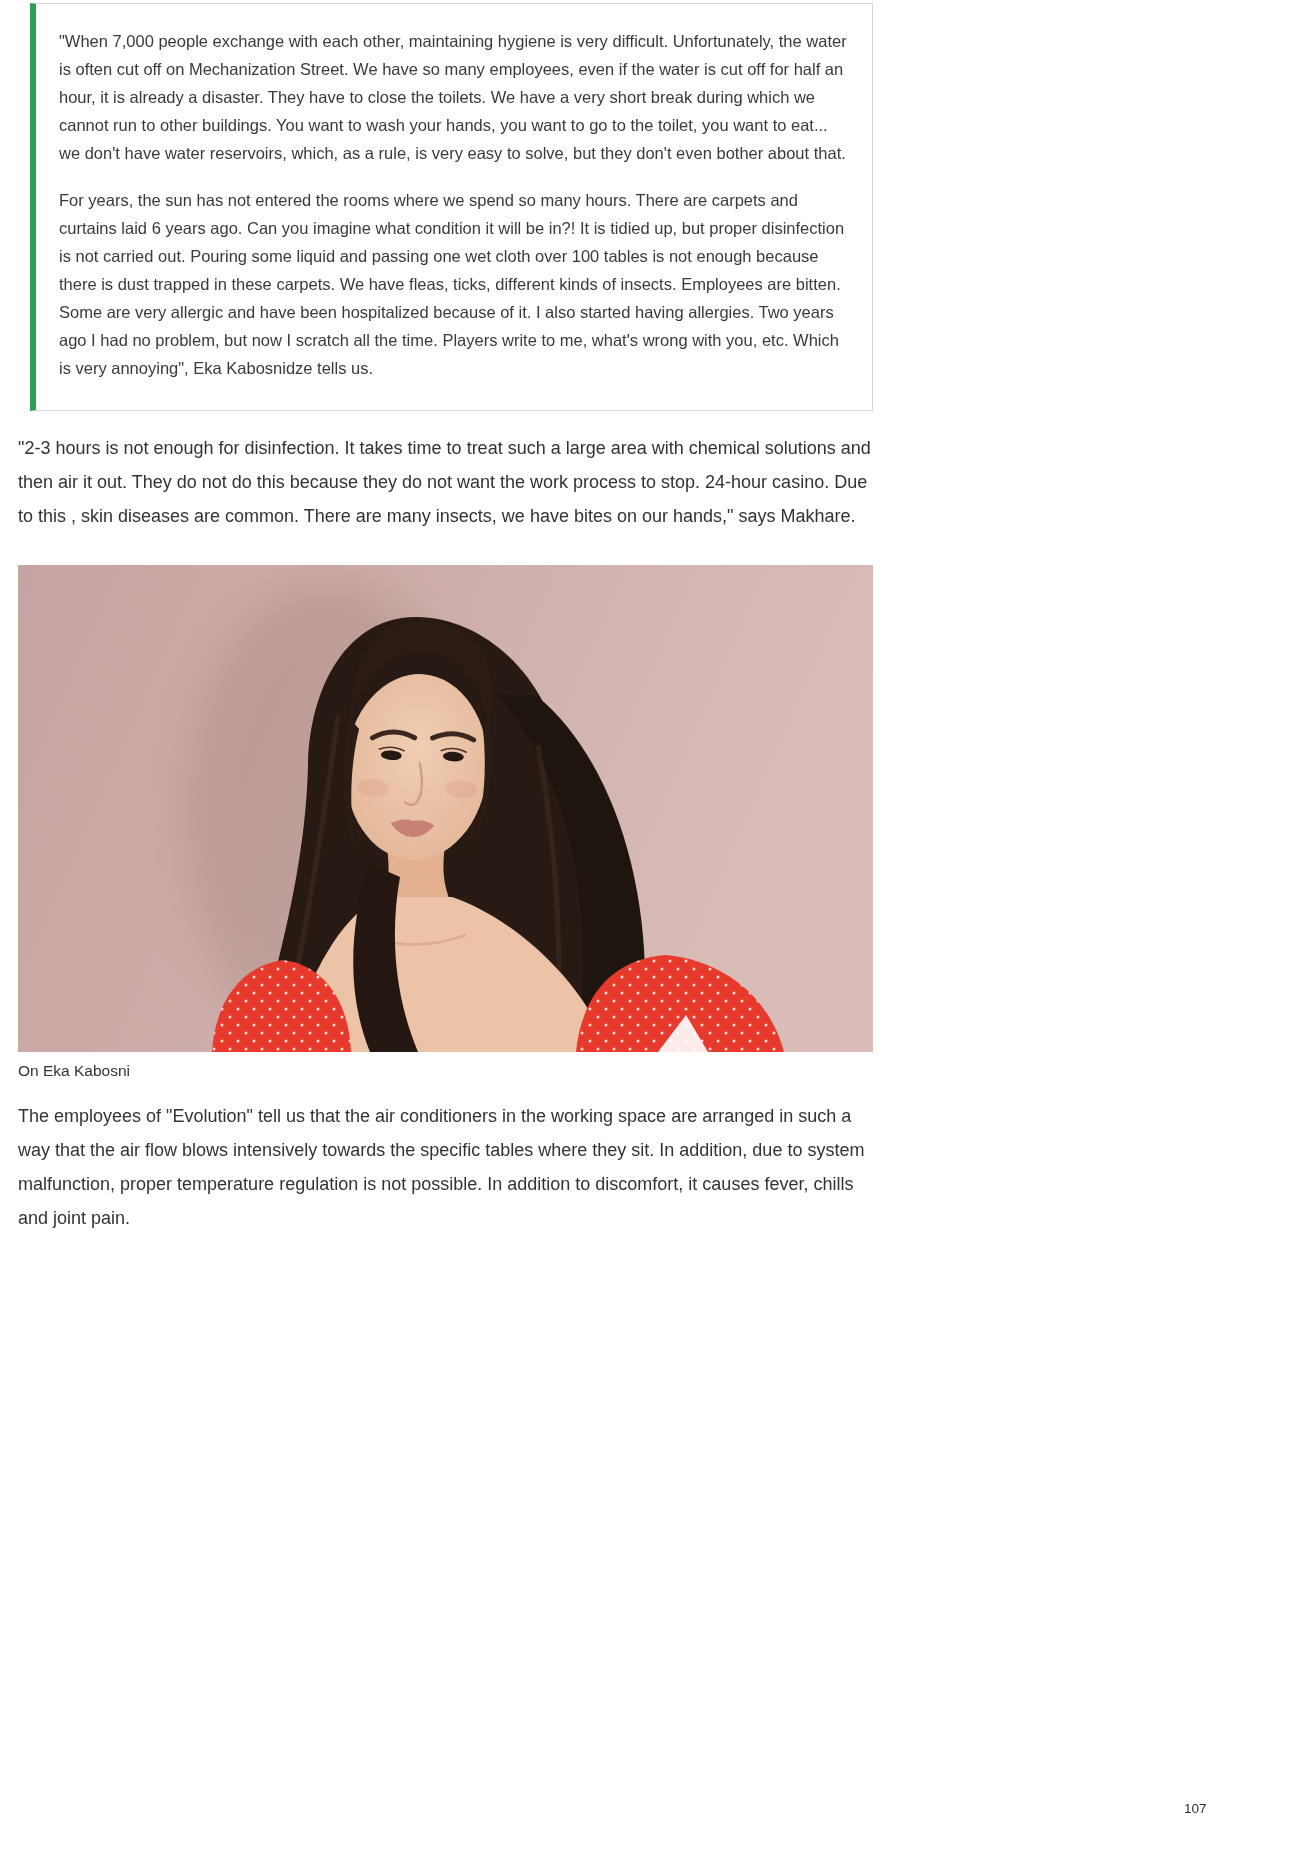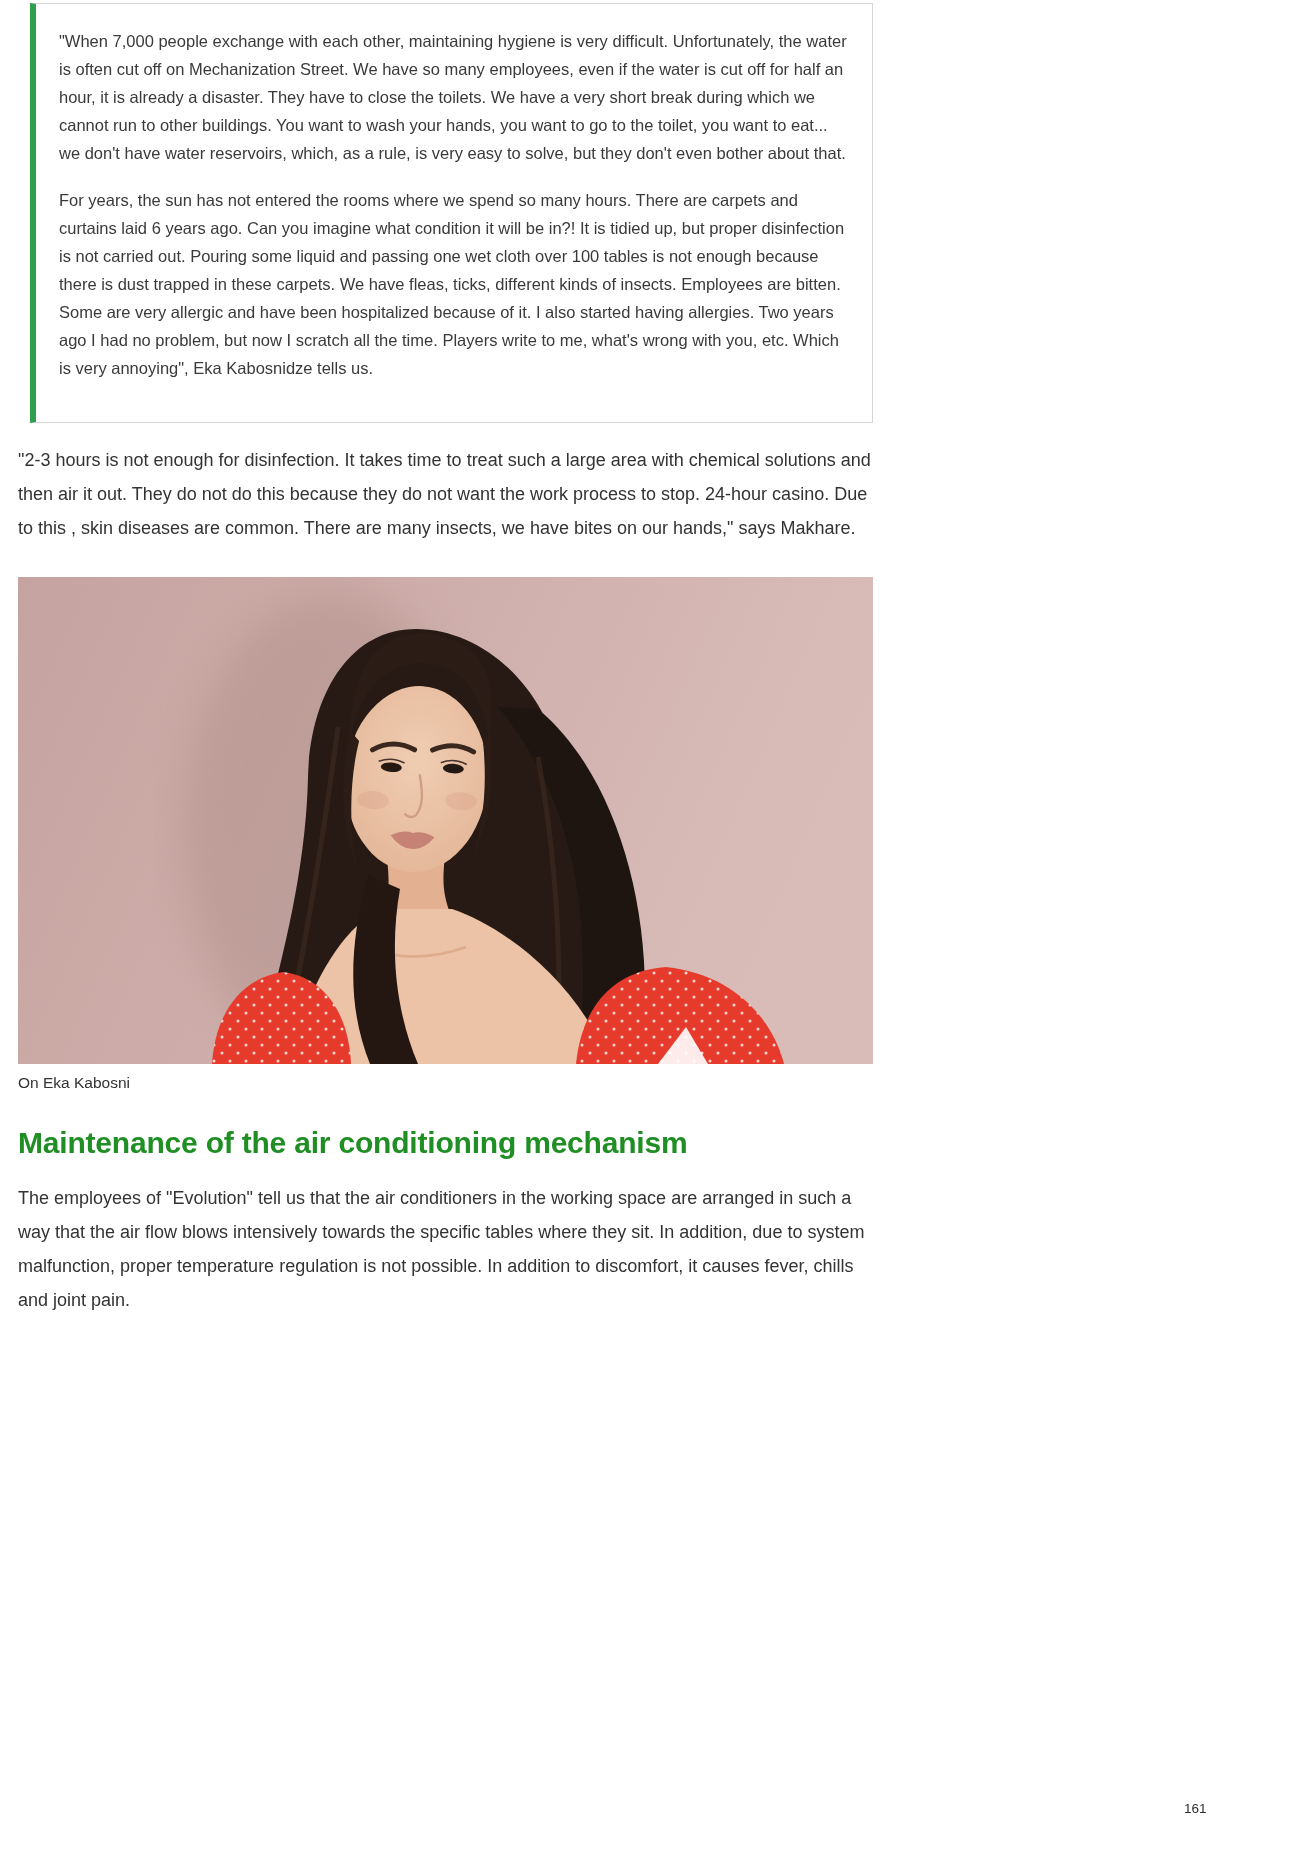--- a/index.html
+++ b/index.html
@@ -23,21 +23,21 @@
     border: 1px solid var(--quote-border, #d6d6d6);
     border-left: 6px solid var(--accent-green, #2f9e4f);
     padding: 23px 24px 28px 23px;
   }
   .quote-box p {
     margin: 0 0 19px 0;
     font-size: 16.5px;
     line-height: 28px;
     color: var(--quote-text, #3a3a3a);
   }
-  .quote-box p:last-child { margin-bottom: 12px; }
+  .quote-box p:last-child { margin-bottom: 0; }
   .body-para {
     width: 856px;
     margin: 20px 0 32px 0;
     font-size: 18px;
     line-height: 34px;
     color: var(--body-text, #333333);
   }
   figure.photo-figure {
     margin: 6px 0 0 0;
     padding: 0;
@@ -140,19 +140,18 @@
         <path d="M350 298 C330 372 330 432 352 487 L400 487 C376 430 372 368 382 312 Z" fill="#241711"></path>
 
         <path d="M194 487 C197 438 222 401 265 395 C307 400 331 438 333 487 Z" fill="url(#dotsPat)"></path>
         <path d="M558 487 C564 428 596 394 648 390 C714 397 754 440 766 487 Z" fill="url(#dotsPat)"></path>
         <path d="M640 487 L668 450 L690 487 Z" fill="#ffffff" opacity="0.9"></path>
       </svg>
     </div>
     <figcaption class="photo-caption">On Eka Kabosni</figcaption>
   </figure>
 
-  <h2 class="section-heading">Maintenance of the air conditioning mechanism</h2>
 
   <p class="body-para section-para">The employees of "Evolution" tell us that the air conditioners in the working space are arranged in such a way that the air flow blows intensively towards the specific tables where they sit. In addition, due to system malfunction, proper temperature regulation is not possible. In addition to discomfort, it causes fever, chills and joint pain.</p>
 
 </div>
 
-<div class="page-number">161</div>
+<div class="page-number">107</div>
 
 </body></html>

